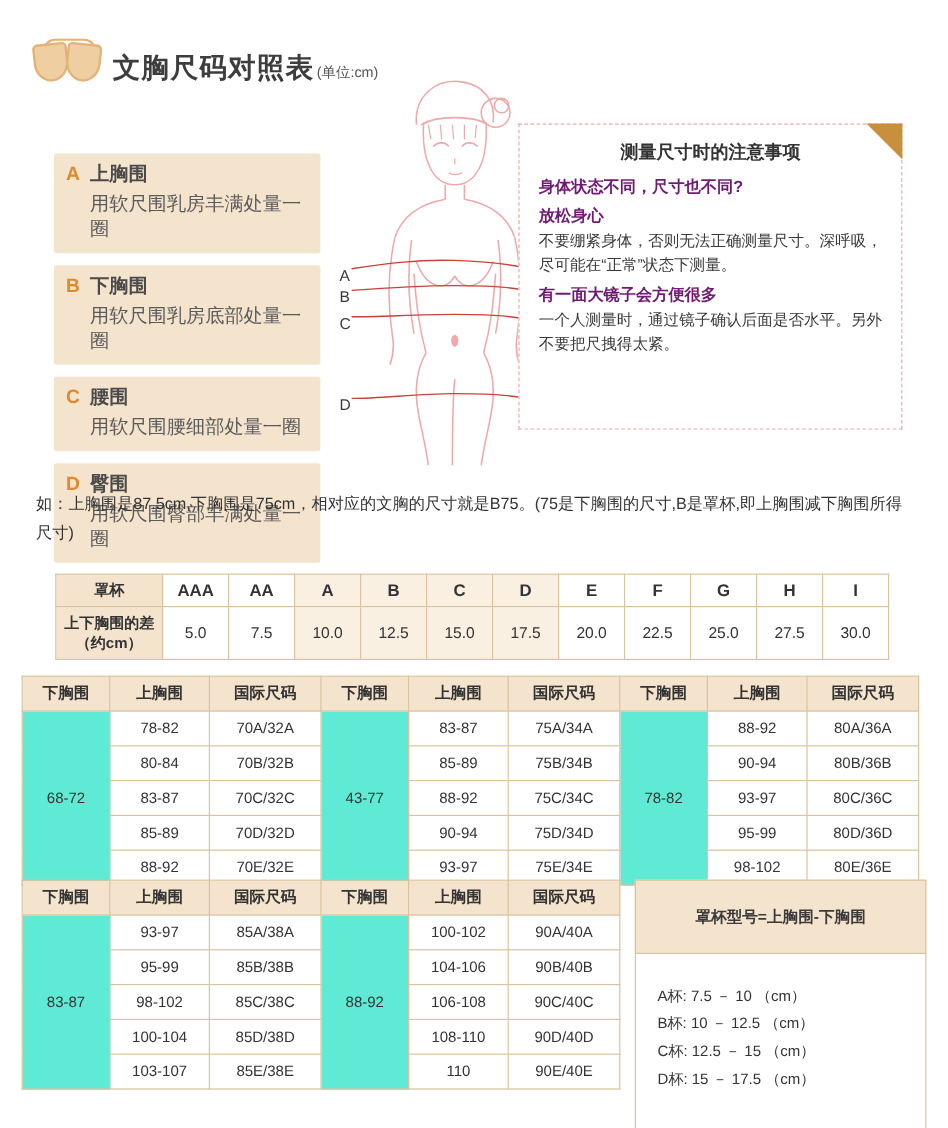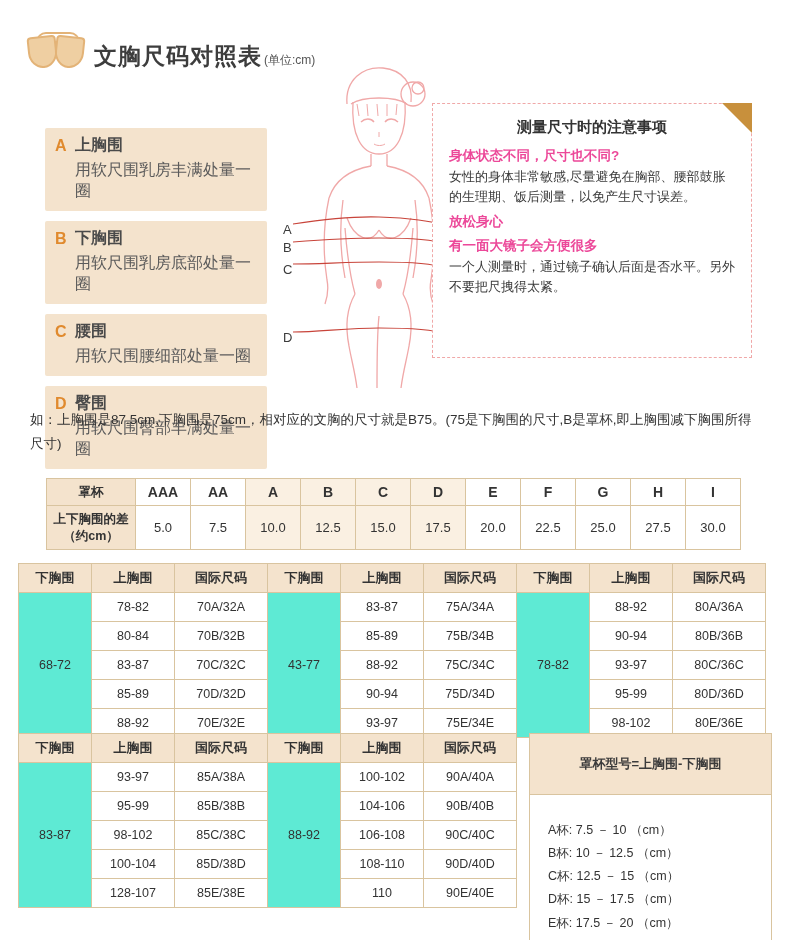--- a/index.html
+++ b/index.html
@@ -58,21 +58,21 @@
   .notebox{
     position:absolute;left:432px;top:103px;width:320px;height:255px;
     border:1px dashed #f0a8a8;background:#fff;box-sizing:border-box;
     padding:12px 16px;
   }
   .note-corner{
     position:absolute;right:-1px;top:-1px;width:0;height:0;
     border-left:30px solid transparent;border-top:30px solid #c8903c;
   }
   .note-title{text-align:center;font-size:15px;font-weight:bold;color:#333;margin:2px 0 10px;}
-  .note-h{color:#ec4899;font-size:13.5px;font-weight:bold;margin:6px 0 2px;}
+  .note-h{color:#701a75;font-size:13.5px;font-weight:bold;margin:6px 0 2px;}
   .note-p{font-size:13px;line-height:1.55;color:#3a3a3a;}
 
   
   .example{
     position:absolute;left:30px;top:408px;width:725px;
     font-size:13.5px;line-height:1.75;color:#333;
   }
 
   
   .cuptable{position:absolute;left:46px;top:478px;border-collapse:collapse;}
@@ -212,22 +212,22 @@
   </div>
   <div class="marker mk-a">A</div>
   <div class="marker mk-b">B</div>
   <div class="marker mk-c">C</div>
   <div class="marker mk-d">D</div>
 
   <div class="notebox">
     <div class="note-corner"></div>
     <div class="note-title">测量尺寸时的注意事项</div>
     <div class="note-h">身体状态不同，尺寸也不同?</div>
-    <div class="note-p">女性的身体非常敏感,尽量避免在胸部、腰部鼓胀的生理期、饭后测量，以免产生尺寸误差。</div>
     <div class="note-h">放松身心</div>
+    <div class="note-p">不要绷紧身体，否则无法正确测量尺寸。深呼吸，尽可能在“正常”状态下测量。</div>
     <div class="note-h">有一面大镜子会方便很多</div>
     <div class="note-p">一个人测量时，通过镜子确认后面是否水平。另外不要把尺拽得太紧。</div>
   </div>
 
   <div class="example">如：上胸围是87.5cm,下胸围是75cm，相对应的文胸的尺寸就是B75。(75是下胸围的尺寸,B是罩杯,即上胸围减下胸围所得尺寸)</div>
 
   <table class="cuptable">
     <tbody>
         <tr>
       <td class="hdr">罩杯</td>
@@ -349,32 +349,31 @@
       <td>106-108</td>
       <td>90C/40C</td>
     </tr>
     <tr>
       <td>100-104</td>
       <td>85D/38D</td>
       <td>108-110</td>
       <td>90D/40D</td>
     </tr>
     <tr>
-      <td>128-107</td>
+      <td>103-107</td>
       <td>85E/38E</td>
       <td>110</td>
       <td>90E/40E</td>
     </tr>
   </tbody>
     </table>
 
   <div class="cupbox">
     <div class="cb-head">罩杯型号=上胸围-下胸围</div>
     <div class="cb-body">
       <div class="cb-line">A杯: 7.5 － 10  （cm）</div>
       <div class="cb-line">B杯: 10  － 12.5 （cm）</div>
       <div class="cb-line">C杯: 12.5 － 15  （cm）</div>
       <div class="cb-line">D杯: 15  － 17.5 （cm）</div>
-      <div class="cb-line">E杯: 17.5 － 20  （cm）</div>
     </div>
   </div>
 
 </div>
 
 </body></html>

